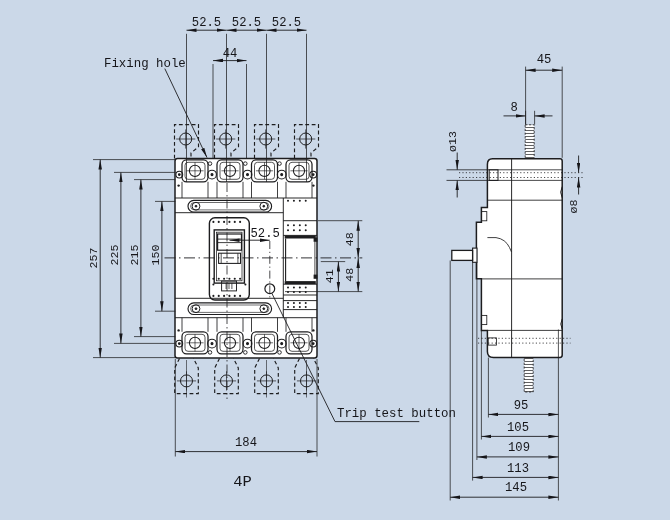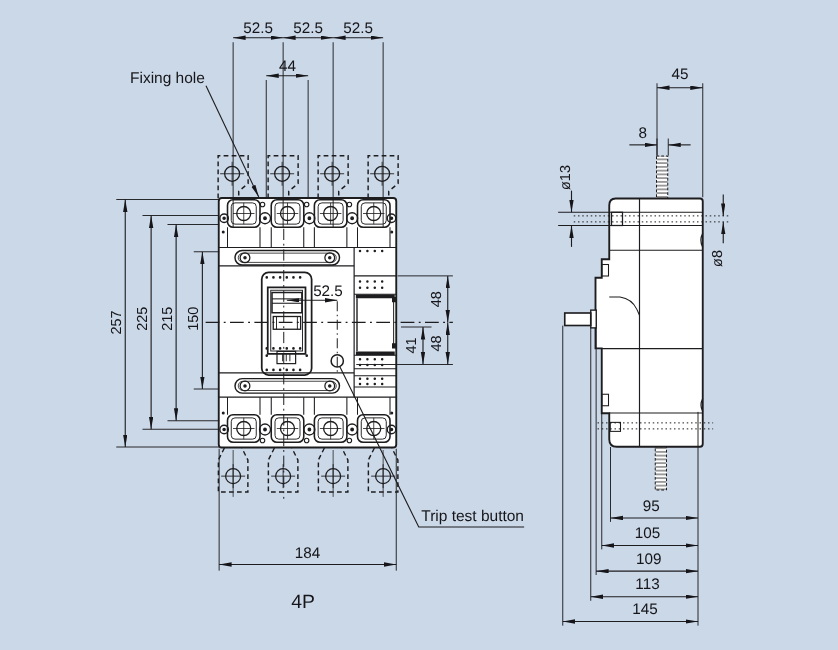--- a/index.html
+++ b/index.html
@@ -2,21 +2,21 @@
 <html><head>
 <meta charset="utf-8">
 <style>
   html,body{margin:0;padding:0;}
   body{
     width:670px;height:520px;
     background:#cbd8e8;
     font-family:"Liberation Sans", sans-serif;
     overflow:hidden;
   }
-  .canvas{position:relative;width:670px;height:416px;}
+  .canvas{position:relative;width:670px;height:416px;font-family:Liberation Mono, monospace;}
   svg{display:block;}
   text{fill:#16161a;}
   .dim{font-size:12.2px;}
   .dimr{font-size:11.6px;}
   .lbl{font-size:12.4px;}
   .cap{font-size:15.5px;}
 </style>
 </head>
 <body>
 

